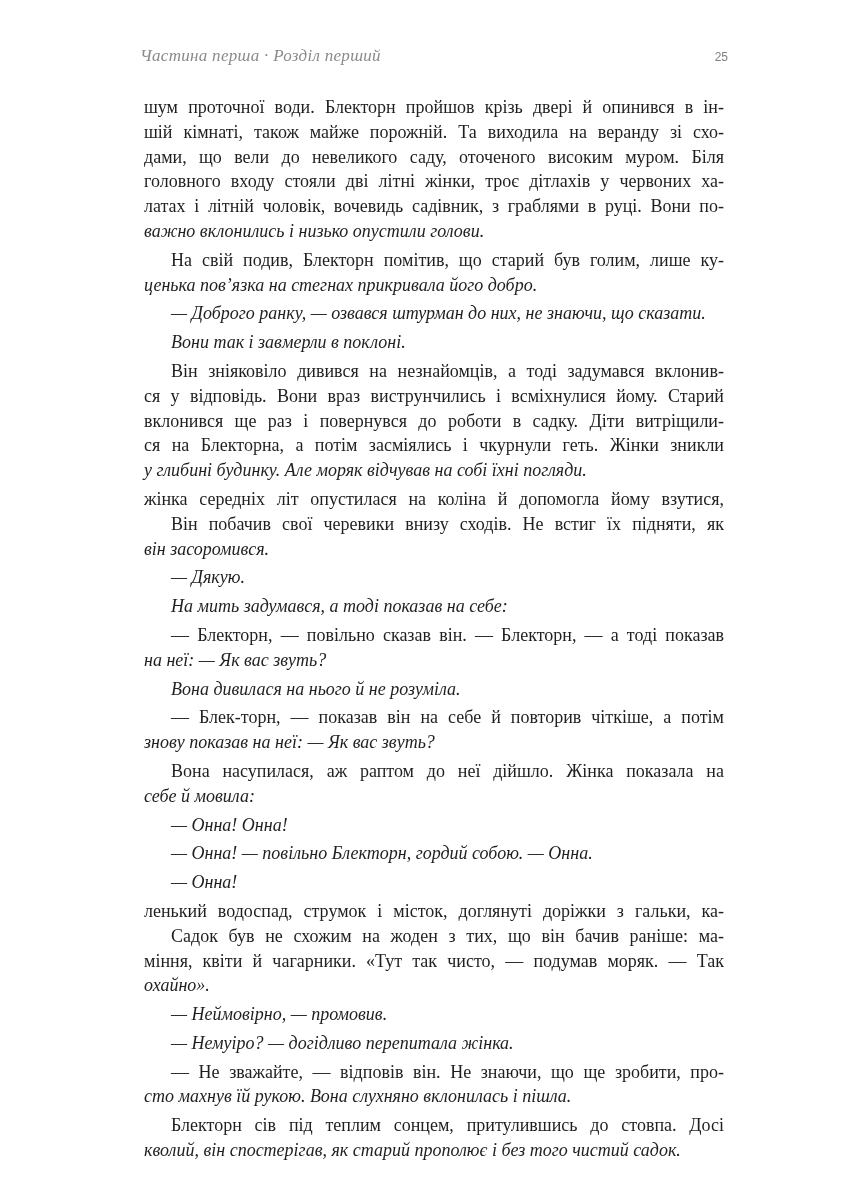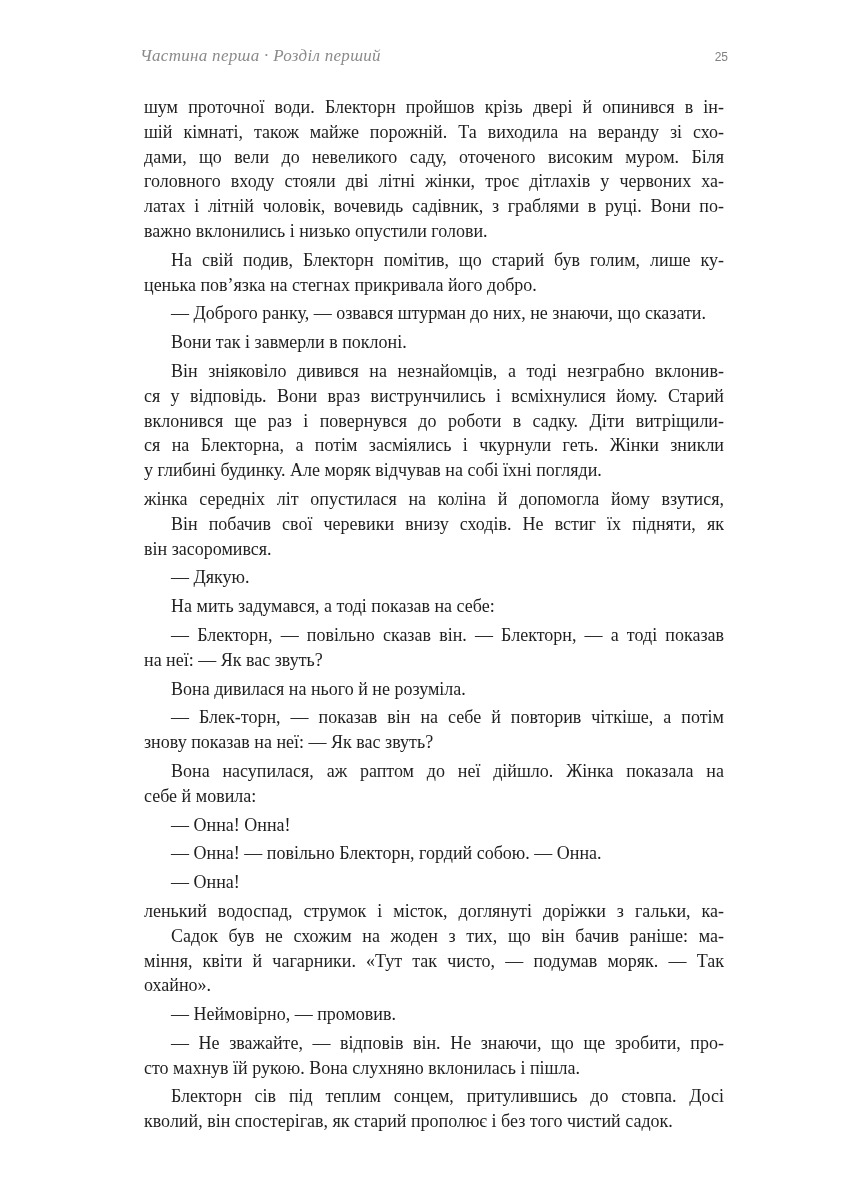--- a/index.html
+++ b/index.html
@@ -41,21 +41,21 @@
     font-size: 18px;
     line-height: 24.8px;
   }
   .paragraph { margin: 4px; }
   .line {
     white-space: nowrap;
     text-align: justify;
     text-align-last: justify;
     text-justify: inter-word;
   }
-  .line.last { text-align-last: left; }
+  .line.last { text-align-last: left; font-style: italic; }
   .line.indent { text-indent: 27px; }
 </style>
 </head>
 <body>
 
 <div class="page">
   <div class="page-header">
     <span class="running-head">Частина перша · Розділ перший</span>
     <span class="page-number">25</span>
   </div>
@@ -72,21 +72,21 @@
         <div class="line indent">На свій подив, Блекторн помітив, що старий був голим, лише ку-</div>
         <div class="line last">ценька пов’язка на стегнах прикривала його добро.</div>
       </div>
       <div class="paragraph">
         <div class="line indent last">— Доброго ранку, — озвався штурман до них, не знаючи, що сказати.</div>
       </div>
       <div class="paragraph">
         <div class="line indent last">Вони так і завмерли в поклоні.</div>
       </div>
       <div class="paragraph">
-        <div class="line indent">Він зніяковіло дивився на незнайомців, а тоді незграбно вклонив-</div>
+        <div class="line indent">Він зніяковіло дивився на незнайомців, а тоді задумався вклонив-</div>
         <div class="line">ся у відповідь. Вони враз виструнчились і всміхнулися йому. Старий</div>
         <div class="line">вклонився ще раз і повернувся до роботи в садку. Діти витріщили-</div>
         <div class="line">ся на Блекторна, а потім засміялись і чкурнули геть. Жінки зникли</div>
         <div class="line last">у глибині будинку. Але моряк відчував на собі їхні погляди.</div>
       </div>
       <div class="paragraph">
         <div class="line">жінка середніх літ опустилася на коліна й допомогла йому взутися,</div>
         <div class="line indent">Він побачив свої черевики внизу сходів. Не встиг їх підняти, як</div>
         <div class="line last">він засоромився.</div>
       </div>
@@ -123,20 +123,23 @@
       <div class="paragraph">
         <div class="line">ленький водоспад, струмок і місток, доглянуті доріжки з гальки, ка-</div>
         <div class="line indent">Садок був не схожим на жоден з тих, що він бачив раніше: ма-</div>
         <div class="line">міння, квіти й чагарники. «Тут так чисто, — подумав моряк. — Так</div>
         <div class="line last">охайно».</div>
       </div>
       <div class="paragraph">
         <div class="line indent last">— Неймовірно, — промовив.</div>
       </div>
       <div class="paragraph">
+        <div class="line indent last">— Немуіро? — догідливо перепитала жінка.</div>
+      </div>
+      <div class="paragraph">
         <div class="line indent">— Не зважайте, — відповів він. Не знаючи, що ще зробити, про-</div>
         <div class="line last">сто махнув їй рукою. Вона слухняно вклонилась і пішла.</div>
       </div>
       <div class="paragraph">
         <div class="line indent">Блекторн сів під теплим сонцем, притулившись до стовпа. Досі</div>
         <div class="line last">кволий, він спостерігав, як старий прополює і без того чистий садок.</div>
       </div>
     </div>
 </div>
 

